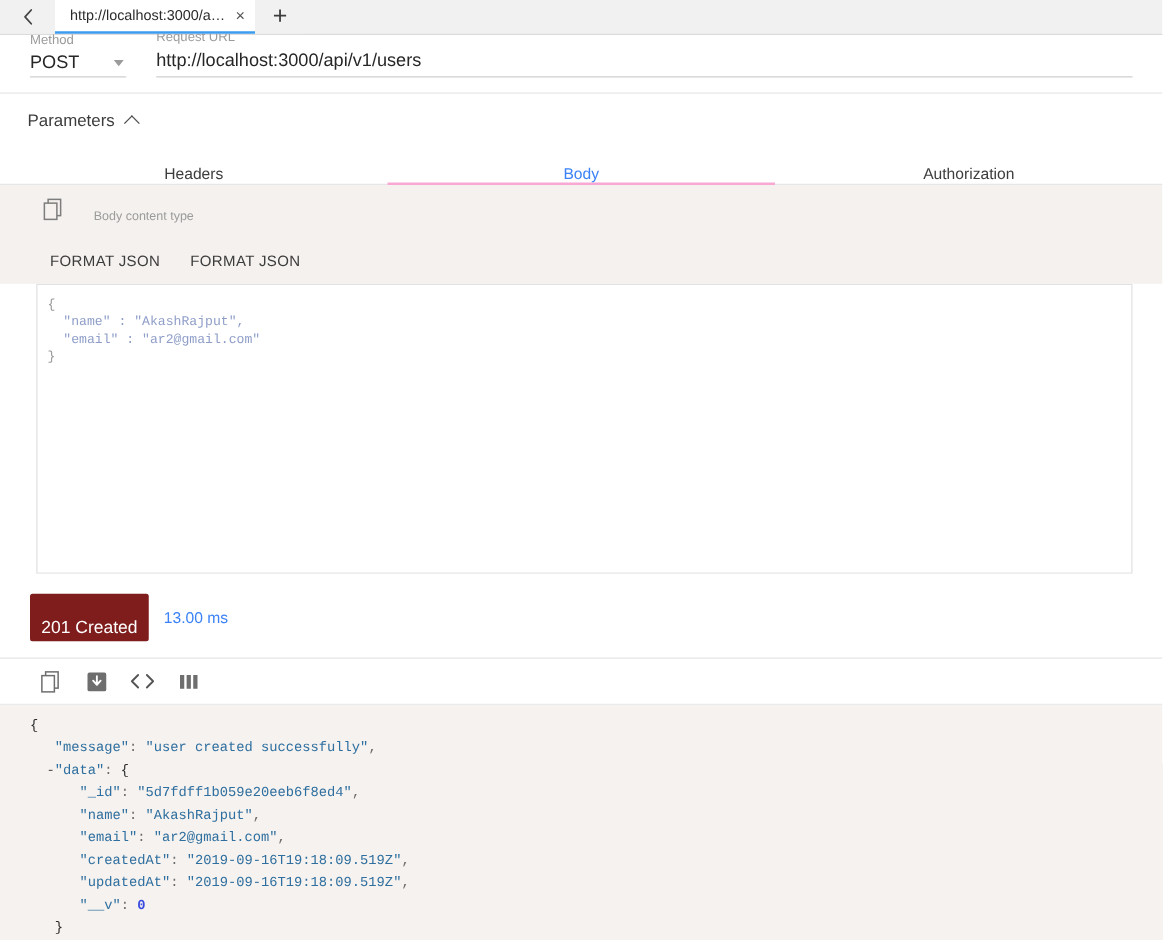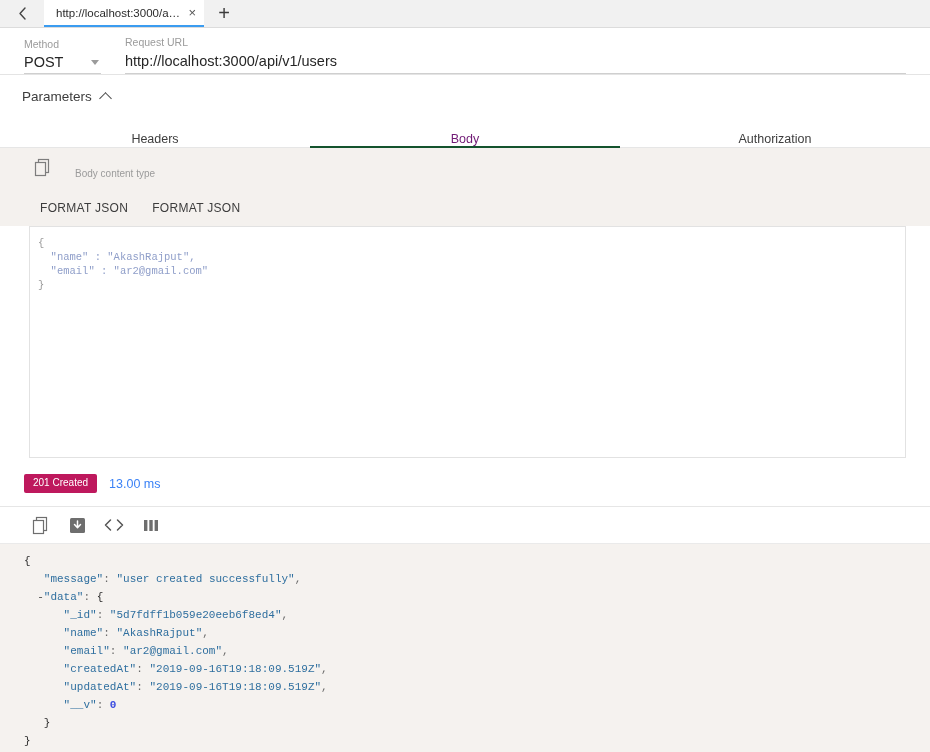--- a/index.html
+++ b/index.html
@@ -49,21 +49,21 @@
     width: 40px;
     display: flex; align-items: center; justify-content: center;
     font-size: 20px; font-weight: 300; color: #3c3c3c;
     background: #f1f1f1;
     cursor: pointer;
   }
 
   
   .reqline {
     display: flex; align-items: flex-end;
-    padding: 6px 24px 0 24px;
+    padding: 6px 24px 12px 24px;
     background: #fff;
     border-bottom: 1px solid #e4e4e4;
     height: 47px;
   }
   .field { display: flex; flex-direction: column; }
   .field-label {
     font-size: 10.5px; color: #9b9b9b;
     margin-bottom: 3px; line-height: 1.2;
   }
   .method-field { width: 77px; }
@@ -113,22 +113,22 @@
   }
   .ptab {
     flex: 1;
     display: flex; align-items: flex-end; justify-content: center;
     font-size: 12.5px; color: #3d3d3d;
     cursor: pointer;
     border-bottom: 2px solid transparent;
     margin-bottom: -1px;
   }
   .ptab.active {
-    color: #701a75;
-    border-bottom: 2px solid #14532d;
+    color: #3b82f6;
+    border-bottom: 2px solid #f9a8d4;
   }
 
   
   .editor-head {
     background: #f4f1ee;
     padding: 10px 0 0 0;
   }
   .bct-row {
     display: flex; align-items: center;
     padding: 0 0 0 34px;
@@ -176,24 +176,24 @@
   .code-area .brace { color: #9a9a9a; }
   .code-area .line { white-space: pre; }
 
   
   .resp-status {
     display: flex; align-items: center; gap: 12px;
     padding: 16px 24px 13px 24px;
     background: #fff;
   }
   .badge {
-    background: #be185d;
+    background: #7f1d1d;
     color: #fff;
-    font-size: 10px;
-    padding: 4px 9px 5px 9px;
+    font-size: 14px;
+    padding: 19px 9px 5px 9px;
     border-radius: 2px;
     line-height: 1;
   }
   .resp-time { font-size: 12.5px; color: #3b82f6; }
 
   .resp-toolbar {
     display: flex; align-items: center; gap: 13px;
     padding: 7px 24px 7px 28px;
     background: #fff;
     border-top: 1px solid #e6e6e6;

